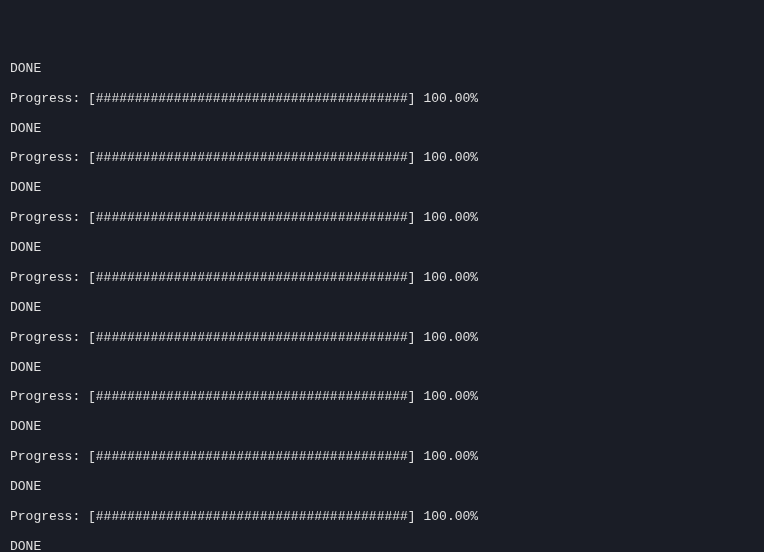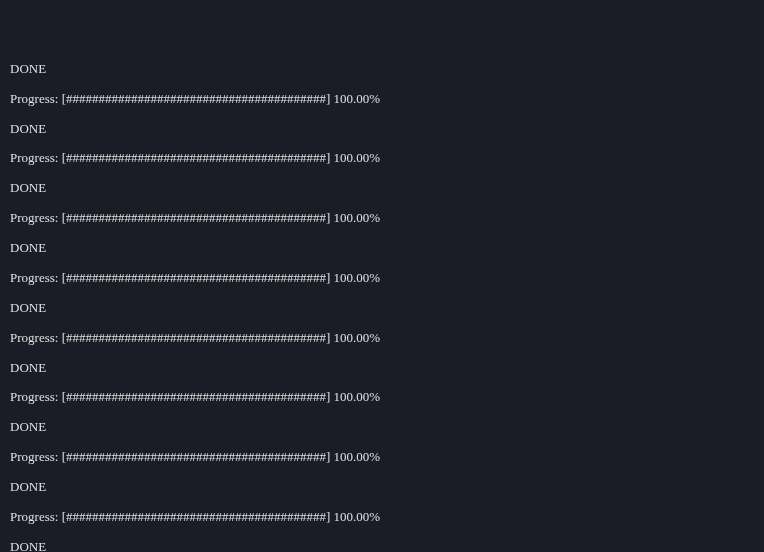--- a/index.html
+++ b/index.html
@@ -8,21 +8,21 @@
       color: #e0e0e0;
       font-family: 'Courier New', Consolas, Monaco, monospace;
       font-size: 13px;
       line-height: 1.15;
       width: 764px;
       height: 552px;
       overflow: hidden;
       padding: 2px 10px;
       white-space: pre;
     }
-    .term-line { display: block; font-family: Liberation Serif, serif; }
+    .term-line { display: block; }
   </style>
 </head>
 <body>
 
 
 
 <span class="term-line">DONE</span>
 <span class="term-line"><span>Progress: </span><span>[########################################]</span><span> 100.00%</span></span>
 <span class="term-line">DONE</span>
 <span class="term-line"><span>Progress: </span><span>[########################################]</span><span> 100.00%</span></span>

